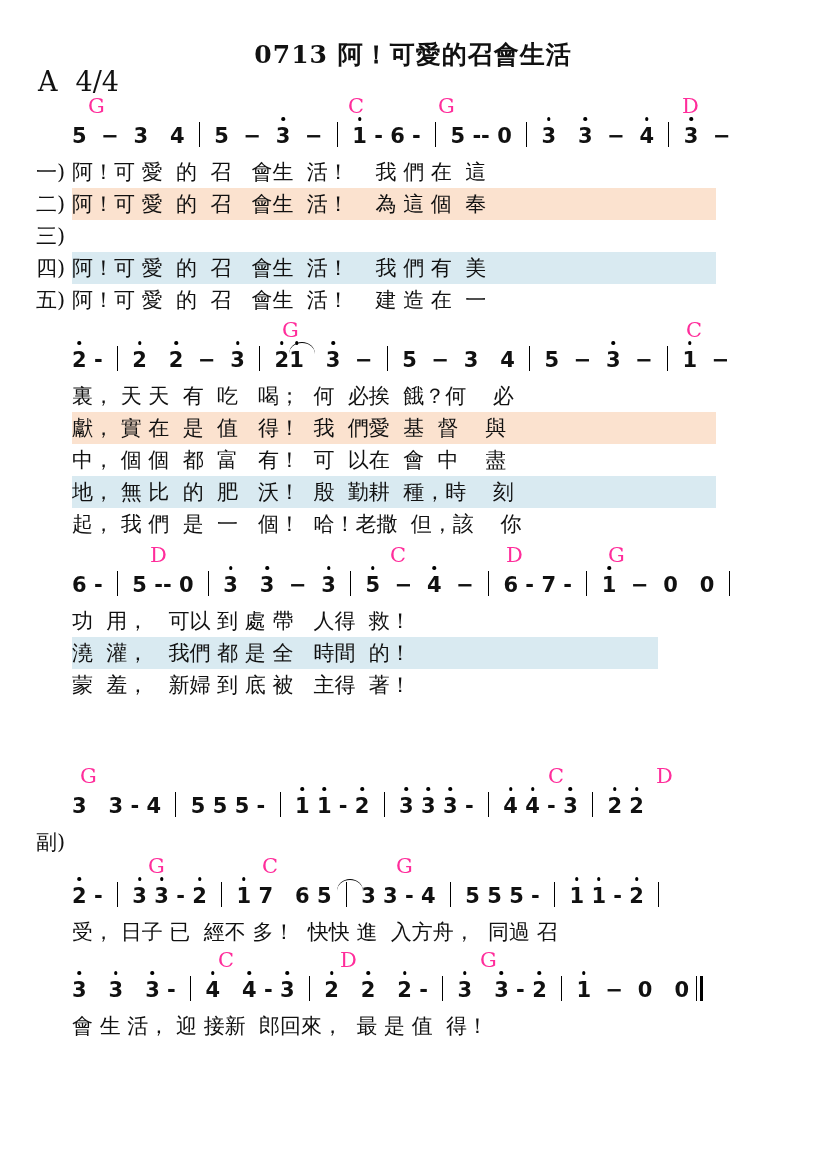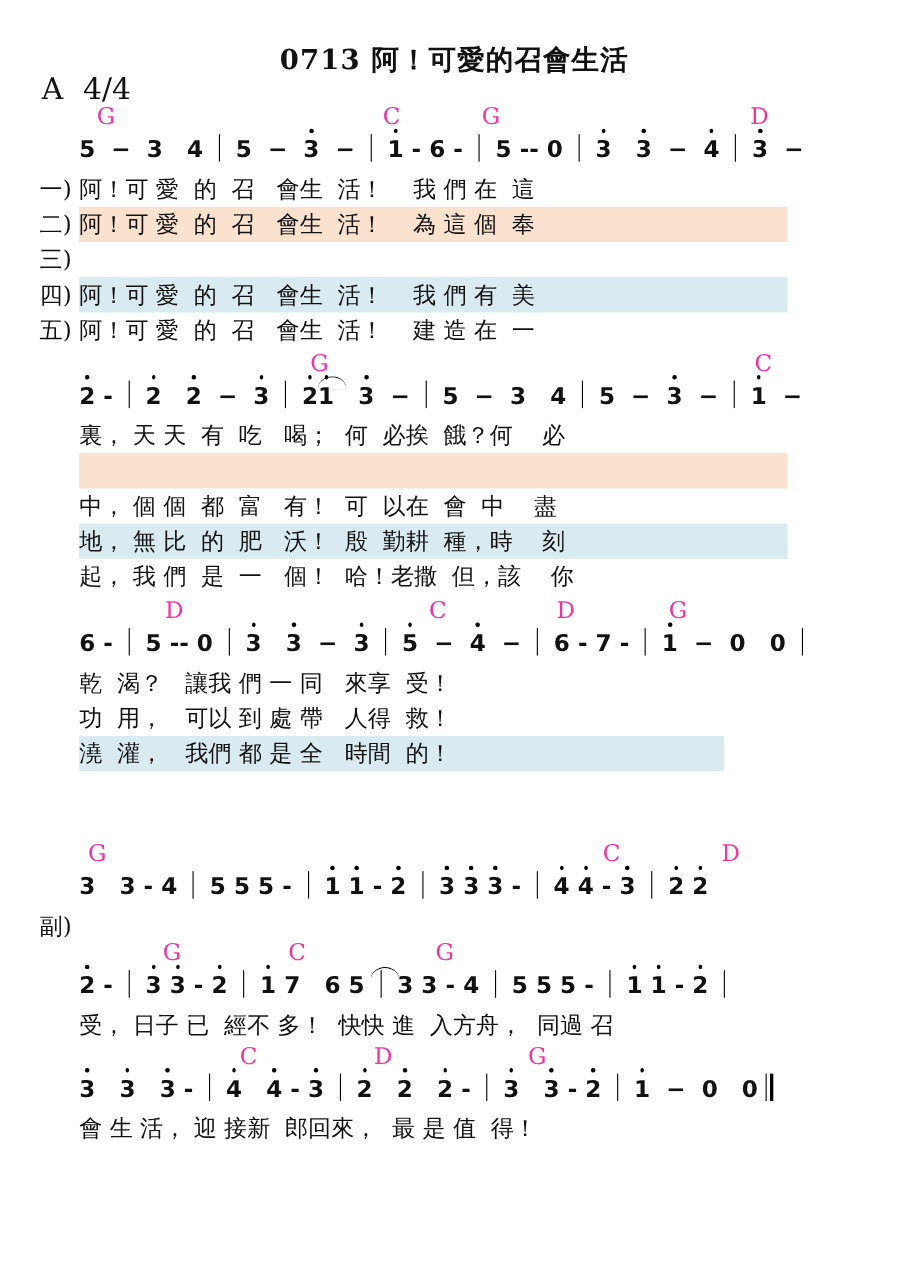--- a/index.html
+++ b/index.html
@@ -122,20 +122,21 @@
     <div class="noterow">
       <div class="slur" style="left:289px;top:-2px;"></div>
       <div class="notes"><span class="n hi">2</span> - <span class="bar"></span> <span class="n hi">2</span>   <span class="n hi">2</span>  −  <span class="n hi">3</span> <span class="bar"></span> <span class="n hi">2</span><span class="n hi">1</span>   <span class="n hi">3</span>  − <span class="bar"></span> <span class="n">5</span>  −  <span class="n">3</span>   <span class="n">4</span> <span class="bar"></span> <span class="n">5</span>  −  <span class="n hi">3</span>  − <span class="bar"></span> <span class="n hi">1</span>  −</div>
     </div>
     <div class="lyrics">
       <div class="lyricline">
         <span class="lyrictext" style="left:72px">裏， 天 天  有  吃   喝；  何  必挨  餓？何    必</span>
       </div>
       <div class="lyricline">
         <div class="band" style="left:72px;width:644px;background:#fbe2cf"></div>
+        <span class="lyrictext" style="left:72px">獻， 實 在  是  值   得！  我  們愛  基  督    與</span>
       </div>
       <div class="lyricline">
         <span class="lyrictext" style="left:72px">中， 個 個  都  富   有！  可  以在  會  中    盡</span>
       </div>
       <div class="lyricline">
         <div class="band" style="left:72px;width:644px;background:#d9eaf1"></div>
         <span class="lyrictext" style="left:72px">地， 無 比  的  肥   沃！  殷  勤耕  種，時    刻</span>
       </div>
       <div class="lyricline">
         <span class="lyrictext" style="left:72px">起， 我 們  是  一   個！  哈！老撒  但，該    你</span>
@@ -148,28 +149,28 @@
       <span class="chord" style="left:150px">D</span>
       <span class="chord" style="left:390px">C</span>
       <span class="chord" style="left:506px">D</span>
       <span class="chord" style="left:608px">G</span>
     </div>
     <div class="noterow">
       <div class="notes"><span class="n">6</span> - <span class="bar"></span> <span class="n">5</span> -- <span class="n">0</span> <span class="bar"></span> <span class="n hi">3</span>   <span class="n hi">3</span>  −  <span class="n hi">3</span> <span class="bar"></span> <span class="n hi">5</span>  −  <span class="n hi">4</span>  − <span class="bar"></span> <span class="n">6</span> - <span class="n">7</span> - <span class="bar"></span> <span class="n hi">1</span>  −  <span class="n">0</span>   <span class="n">0</span> <span class="bar"></span></div>
     </div>
     <div class="lyrics">
       <div class="lyricline">
-        <span class="lyrictext" style="left:72px">乾  渴？   讓我 們 一 同   來享  受！</span>
-      </div>
-      <div class="lyricline">
         <span class="lyrictext" style="left:72px">功  用，   可以 到 處 帶   人得  救！</span>
       </div>
       <div class="lyricline">
         <div class="band" style="left:72px;width:586px;background:#d9eaf1"></div>
         <span class="lyrictext" style="left:72px">澆  灌，   我們 都 是 全   時間  的！</span>
+      </div>
+      <div class="lyricline">
+        <span class="lyrictext" style="left:72px">蒙  羞，   新婦 到 底 被   主得  著！</span>
       </div>
     </div>
   </div>
 
   <div class="system" id="sys4" style="top:766px;">
     <div class="chordrow">
       <span class="chord" style="left:80px">G</span>
       <span class="chord" style="left:548px">C</span>
       <span class="chord" style="left:656px">D</span>
     </div>

